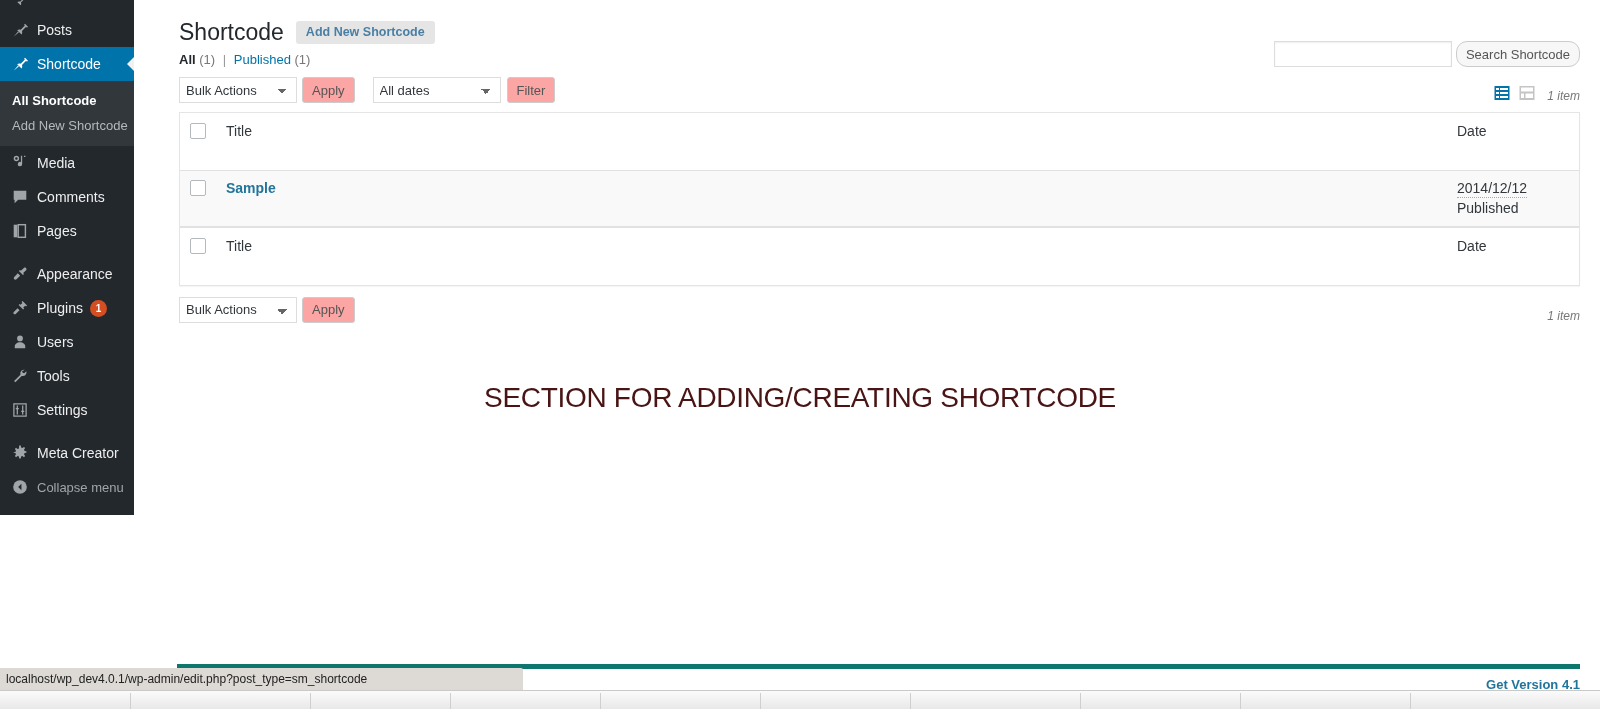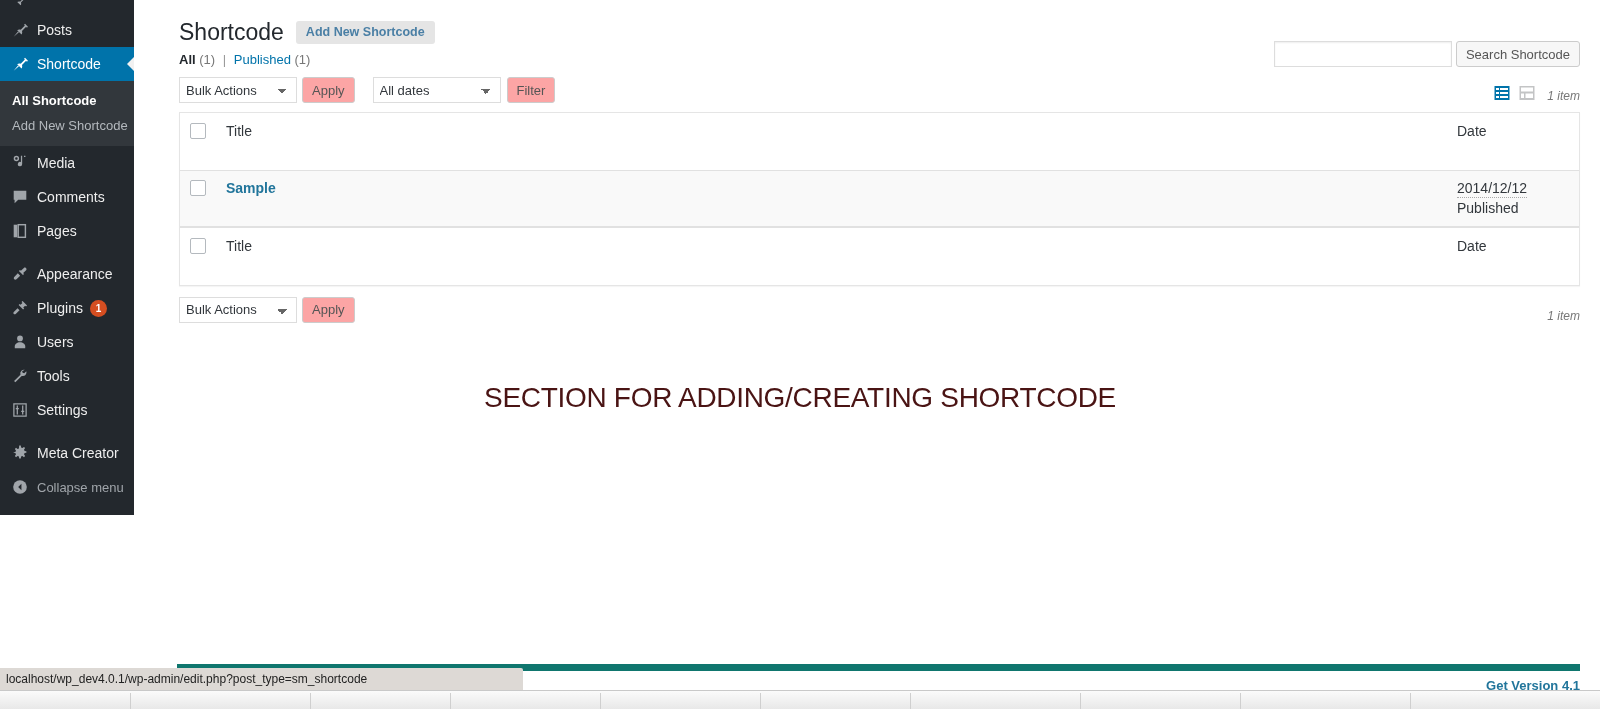--- a/index.html
+++ b/index.html
@@ -137,21 +137,21 @@
     padding: 0 6px;
     font-size: 13px;
     font-family: "Liberation Sans", sans-serif;
     box-shadow: inset 0 1px 2px rgba(0,0,0,.07);
   }
   #search-submit {
     margin-left: 4px;
     height: 26px;
     background: #f7f7f7;
     border: 1px solid #ccc;
-    border-radius: 3px;
+    border-radius: 11px;
     color: #555;
     font-size: 13px;
     padding: 0 9px;
     cursor: pointer;
     font-family: "Liberation Sans", sans-serif;
   }
 
   
   #subsubsub {
     font-size: 13px;
@@ -282,21 +282,21 @@
     font-family: "Liberation Sans", sans-serif;
     white-space: nowrap;
   }
 
   
   #footer {
     position: absolute;
     left: 177px; right: 20px;
     top: 664px;
     height: 30px;
-    border-top: 7px solid #0f766e;
+    border-top: 5px solid #0f766e;
     padding-top: 6px;
     display: flex; align-items: center; justify-content: space-between;
     overflow: hidden;
   }
   #footer-left { font-size: 13px; color: #777; font-style: italic; }
   #footer-left a { color: #0073aa; text-decoration: none; font-style: italic; cursor:pointer; }
   #footer-right { font-size: 13px; color: #21759b; font-weight: bold; cursor:pointer; text-decoration:none; }
 
   
   #statusbar {

